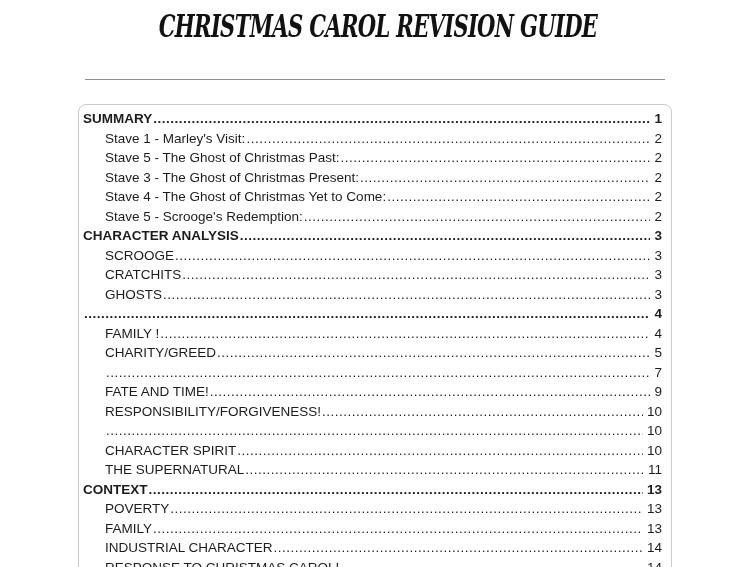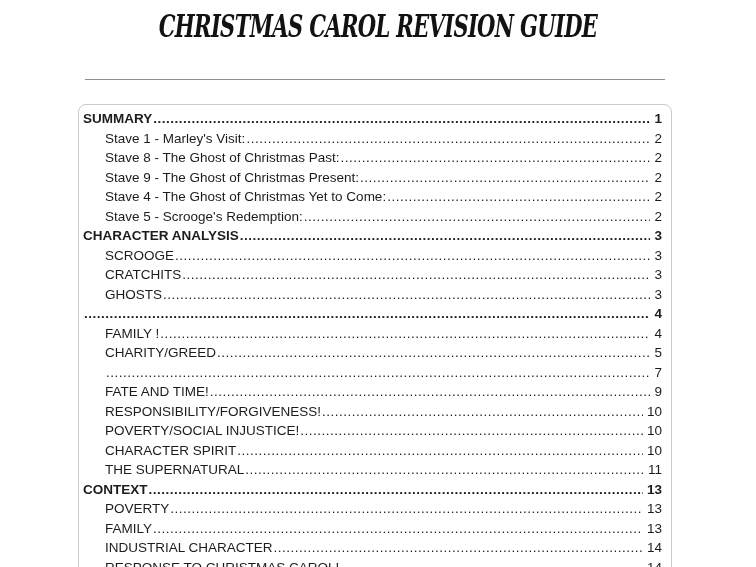--- a/index.html
+++ b/index.html
@@ -80,26 +80,26 @@
     <span class="toc-label">SUMMARY</span>
     <span class="toc-dots"></span>
     <span class="toc-page">1</span>
   </div>
   <div class="toc-row l2">
     <span class="toc-label">Stave 1 - Marley's Visit:</span>
     <span class="toc-dots"></span>
     <span class="toc-page">2</span>
   </div>
   <div class="toc-row l2">
-    <span class="toc-label">Stave 8 - The Ghost of Christmas Past:</span>
+    <span class="toc-label">Stave 5 - The Ghost of Christmas Past:</span>
     <span class="toc-dots"></span>
     <span class="toc-page">2</span>
   </div>
   <div class="toc-row l2">
-    <span class="toc-label">Stave 9 - The Ghost of Christmas Present:</span>
+    <span class="toc-label">Stave 3 - The Ghost of Christmas Present:</span>
     <span class="toc-dots"></span>
     <span class="toc-page">2</span>
   </div>
   <div class="toc-row l2">
     <span class="toc-label">Stave 4 - The Ghost of Christmas Yet to Come:</span>
     <span class="toc-dots"></span>
     <span class="toc-page">2</span>
   </div>
   <div class="toc-row l2">
     <span class="toc-label">Stave 5 - Scrooge's Redemption:</span>
@@ -148,21 +148,20 @@
     <span class="toc-label">FATE AND TIME!</span>
     <span class="toc-dots"></span>
     <span class="toc-page">9</span>
   </div>
   <div class="toc-row l2">
     <span class="toc-label">RESPONSIBILITY/FORGIVENESS!</span>
     <span class="toc-dots"></span>
     <span class="toc-page">10</span>
   </div>
   <div class="toc-row l2">
-    <span class="toc-label">POVERTY/SOCIAL INJUSTICE!</span>
     <span class="toc-dots"></span>
     <span class="toc-page">10</span>
   </div>
   <div class="toc-row l2">
     <span class="toc-label">CHARACTER SPIRIT</span>
     <span class="toc-dots"></span>
     <span class="toc-page">10</span>
   </div>
   <div class="toc-row l2">
     <span class="toc-label">THE SUPERNATURAL</span>

